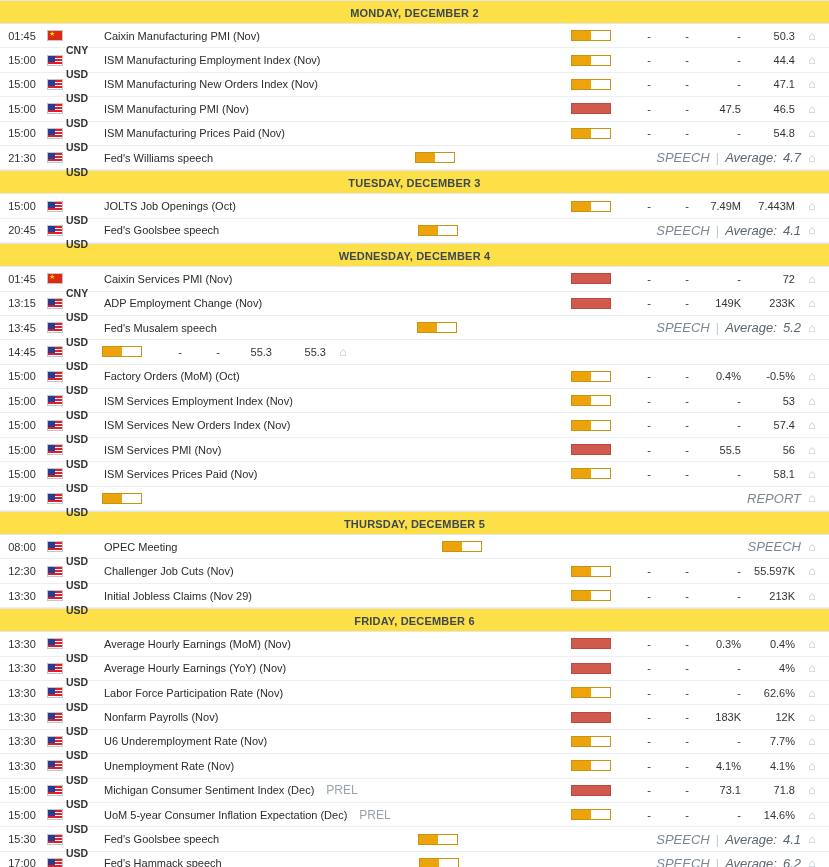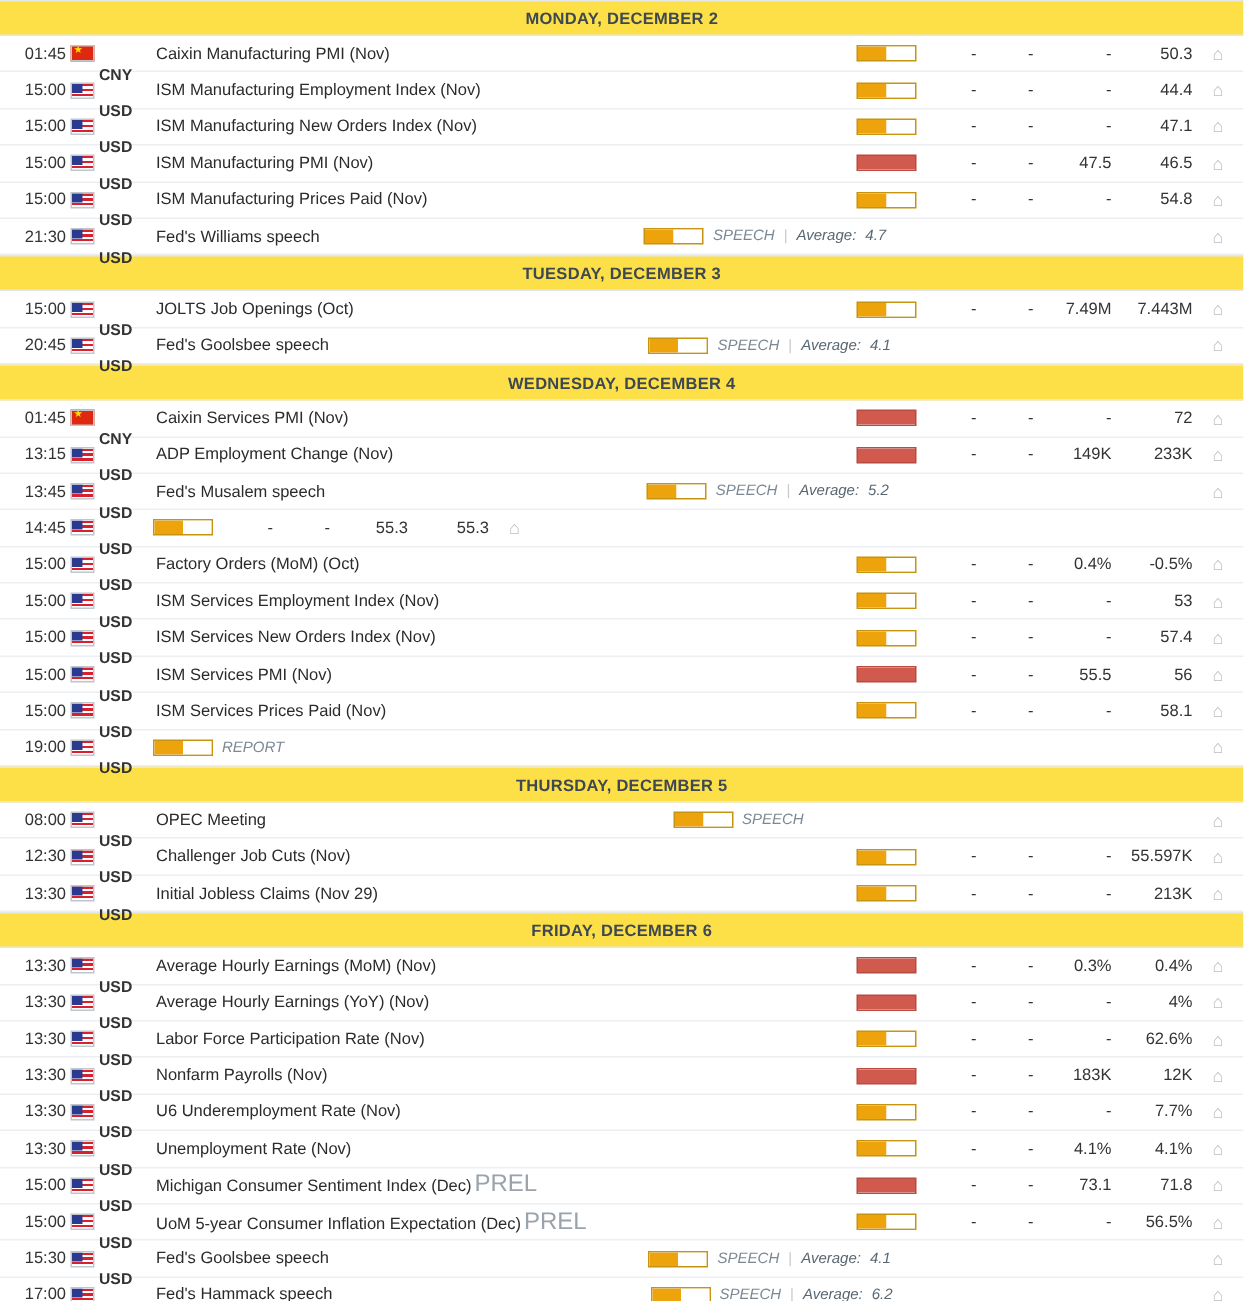--- a/index.html
+++ b/index.html
@@ -29,21 +29,21 @@
   }
   .event-row {
     display: flex;
     align-items: center;
     height: 24.4px;
     border-bottom: 1px solid #eceff1;
     padding: 0 6px 0 0;
   }
   .c-time {
     width: 44px;
-    text-align: right;
+    text-align: center;
     padding-left: 0;
     color: #333;
     font-size: 11px;
     flex: none;
   }
   .c-flag {
     width: 22px;
     flex: none;
     display: flex;
     align-items: center;
@@ -94,22 +94,22 @@
     flex: 1 1 auto;
     padding-left: 8px;
     color: #2b2b2b;
     font-size: 11px;
     white-space: nowrap;
     overflow: hidden;
     text-overflow: ellipsis;
   }
   .c-name .prel {
     color: #9aa3ab;
-    font-size: 16px;
-    margin-left: 2px;
+    font-size: 12px;
+    margin-left: 12px;
   }
   .c-imp {
     width: 52px;
     flex: none;
     display: flex;
     align-items: center;
     justify-content: center;
   }
   .bar {
     width: 40px;
@@ -139,25 +139,25 @@
     flex: none;
     text-align: right;
     color: #333;
     font-size: 11px;
     padding-right: 6px;
   }
   .c-special {
     flex: 1 1 auto;
     display: flex;
     align-items: center;
-    justify-content: flex-start;
+    justify-content: flex-end;
     gap: 6px;
     font-style: italic;
     color: #7b8894;
-    font-size: 10px;
+    font-size: 13px;
   }
   .c-special .sep { color: #c3cad0; font-style: normal; }
   .c-special .avg { color: #5a6670; font-style: italic; }
   .c-bell {
     width: 22px;
     flex: none;
     text-align: center;
     color: #b9c1c8;
     font-size: 12px;
     cursor: pointer;
@@ -715,21 +715,21 @@
       <div class="c-name"><span>UoM 5-year Consumer Inflation Expectation (Dec)</span><span class="prel">PREL</span></div>
       <div class="c-imp">
         <span class="bar low">
           <span class="fill"></span>
           <span class="rest"></span>
         </span>
       </div>
       <div class="c-num">-</div>
       <div class="c-num">-</div>
       <div class="c-num wide">-</div>
-      <div class="c-actual">56.5%</div>
+      <div class="c-actual">14.6%</div>
       <div class="c-bell">⌂</div>
     </div>
     <div class="event-row">
       <div class="c-time">15:30</div>
       <div class="c-flag">
         <span class="flag flag-us"></span>
       </div>
       <div class="c-cur">USD</div>
       <div class="c-name"><span>Fed's Goolsbee speech</span></div>
       <div class="c-imp">

